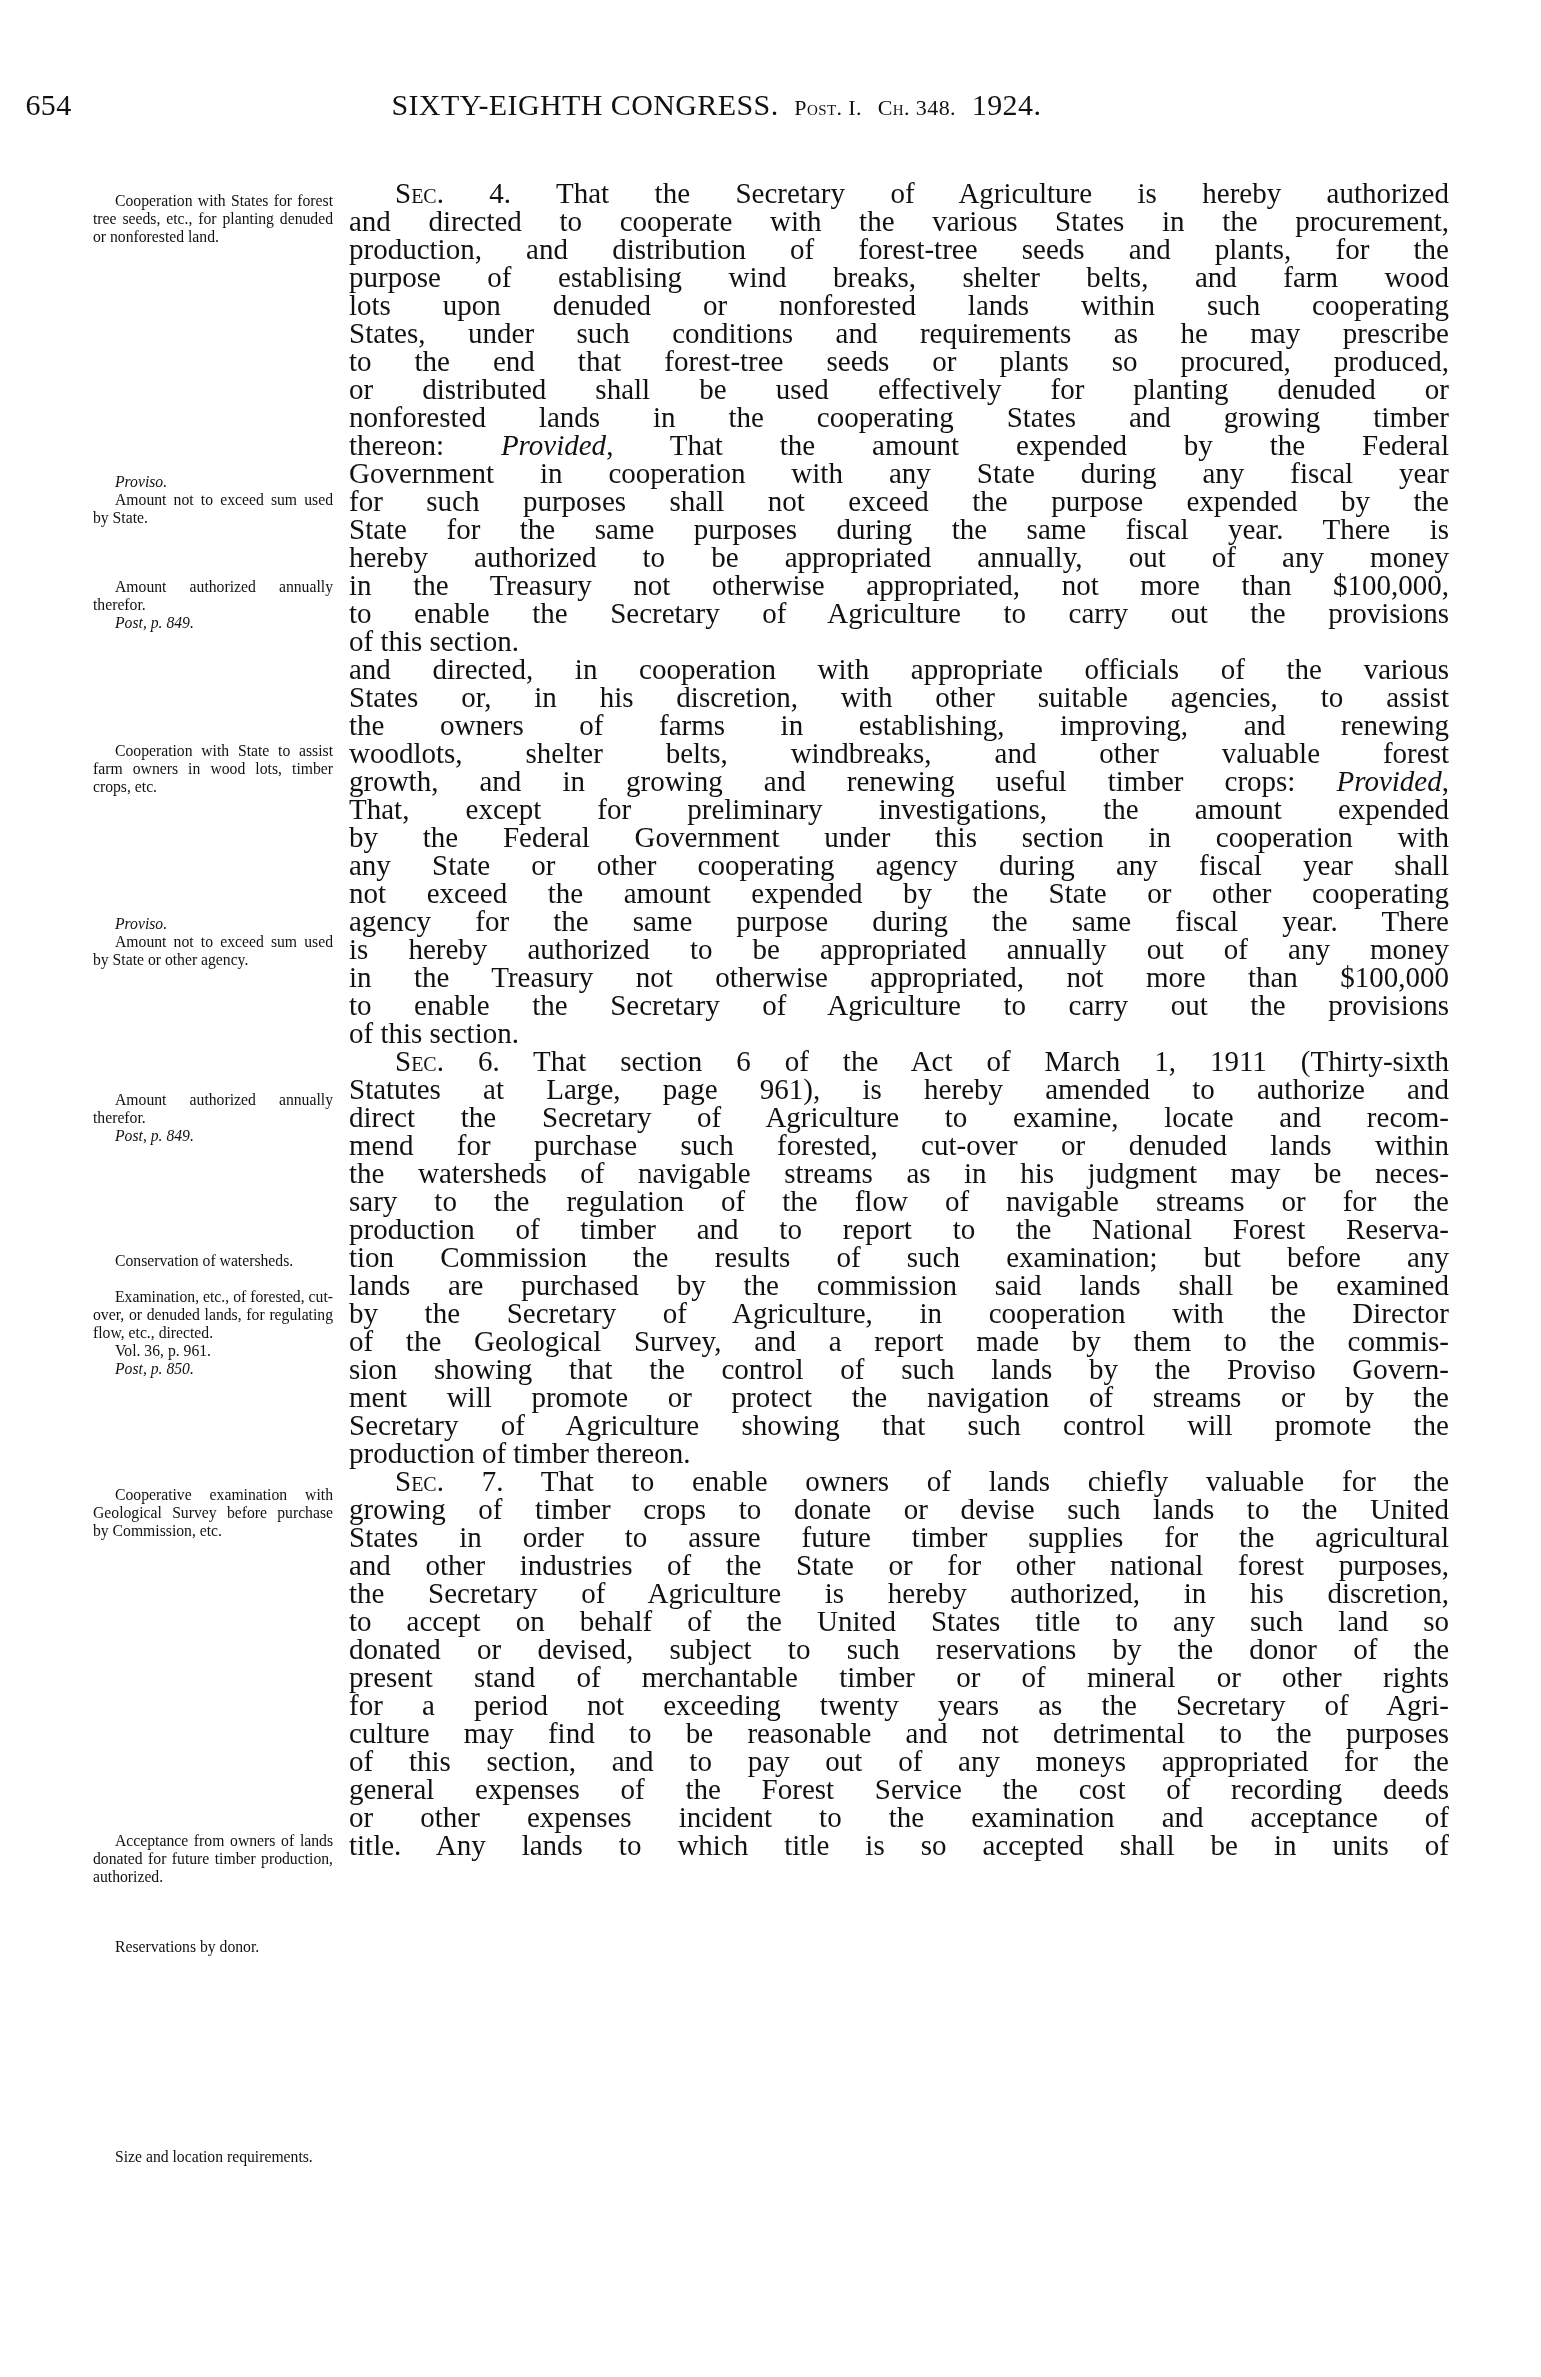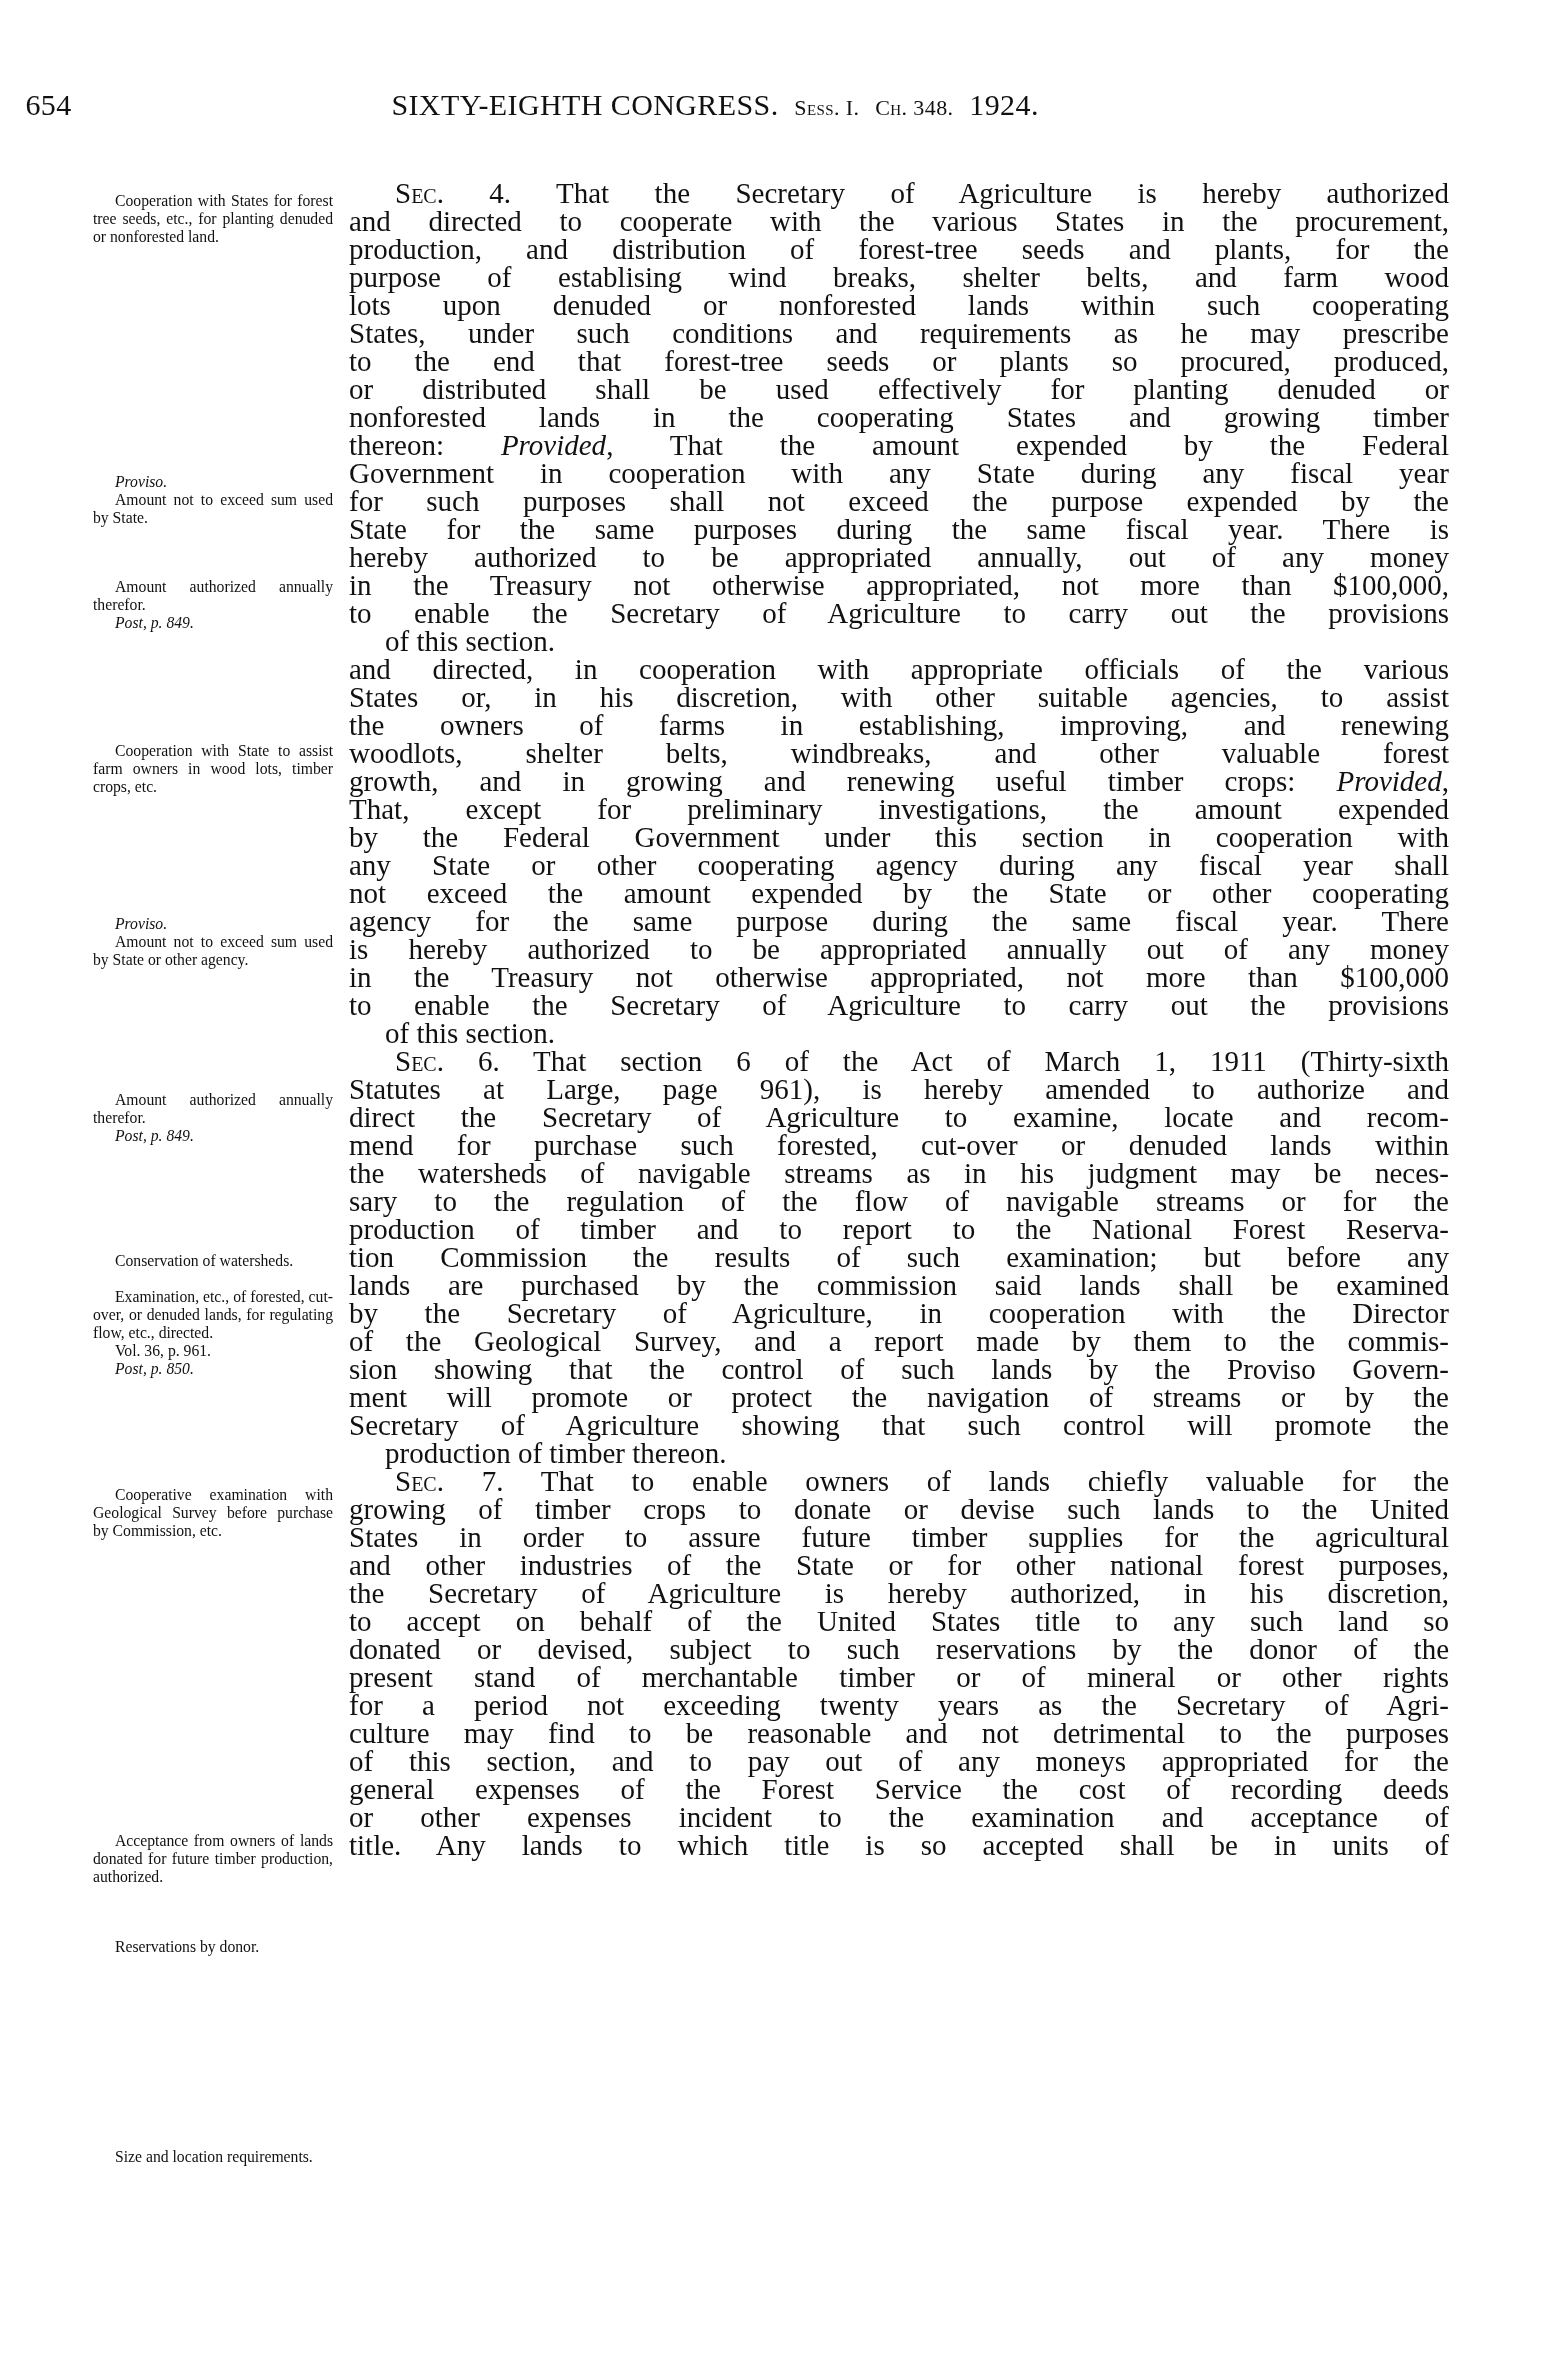--- a/index.html
+++ b/index.html
@@ -12,35 +12,35 @@
   .header .running .sc { font-size: 22px; }
   .margin { position: absolute; left: 93px; width: 240px;
             font-family: "Liberation Serif", "DejaVu Serif", serif; font-size: 15.7px; line-height: 18px;
             text-align: justify; }
   .margin .note { display: block; text-indent: 22px; }
   .margin .note.it { font-style: italic; }
   .body { position: absolute; left: 349px; top: 179px; width: 1100px;
           font-family: "Liberation Serif", "DejaVu Serif", serif; font-size: 29px; line-height: 28px;
           text-align: justify; }
   .body .line { display: block; height: 28px; text-align-last: justify; white-space: nowrap; overflow: visible; }
-  .body .line.last { text-align-last: left; margin-left: 36px; }
+  .body .line.last { text-align-last: left; }
   .body .line.indent { padding-left: 46px; }
   .sc { font-variant: small-caps; }
   em { font-style: italic; }
 </style>
 </head>
 <body>
 
 <div class="page">
 
   <div class="header">
     <span class="pageno">654</span>
     <span class="running">
       <span>SIXTY-EIGHTH CONGRESS.</span>&nbsp;
-      <span class="sc">Sess. I.</span>&nbsp;
+      <span class="sc">Post. I.</span>&nbsp;
       <span class="sc">Ch. 348.</span>&nbsp;
       <span>1924.</span>
     </span>
   </div>
 
   <div class="margin" style="top:192px">
     <span class="note">Cooperation with States for forest tree seeds, etc., for planting denuded or nonforested land.</span>
   </div>
 
   <div class="margin" style="top:473px">

